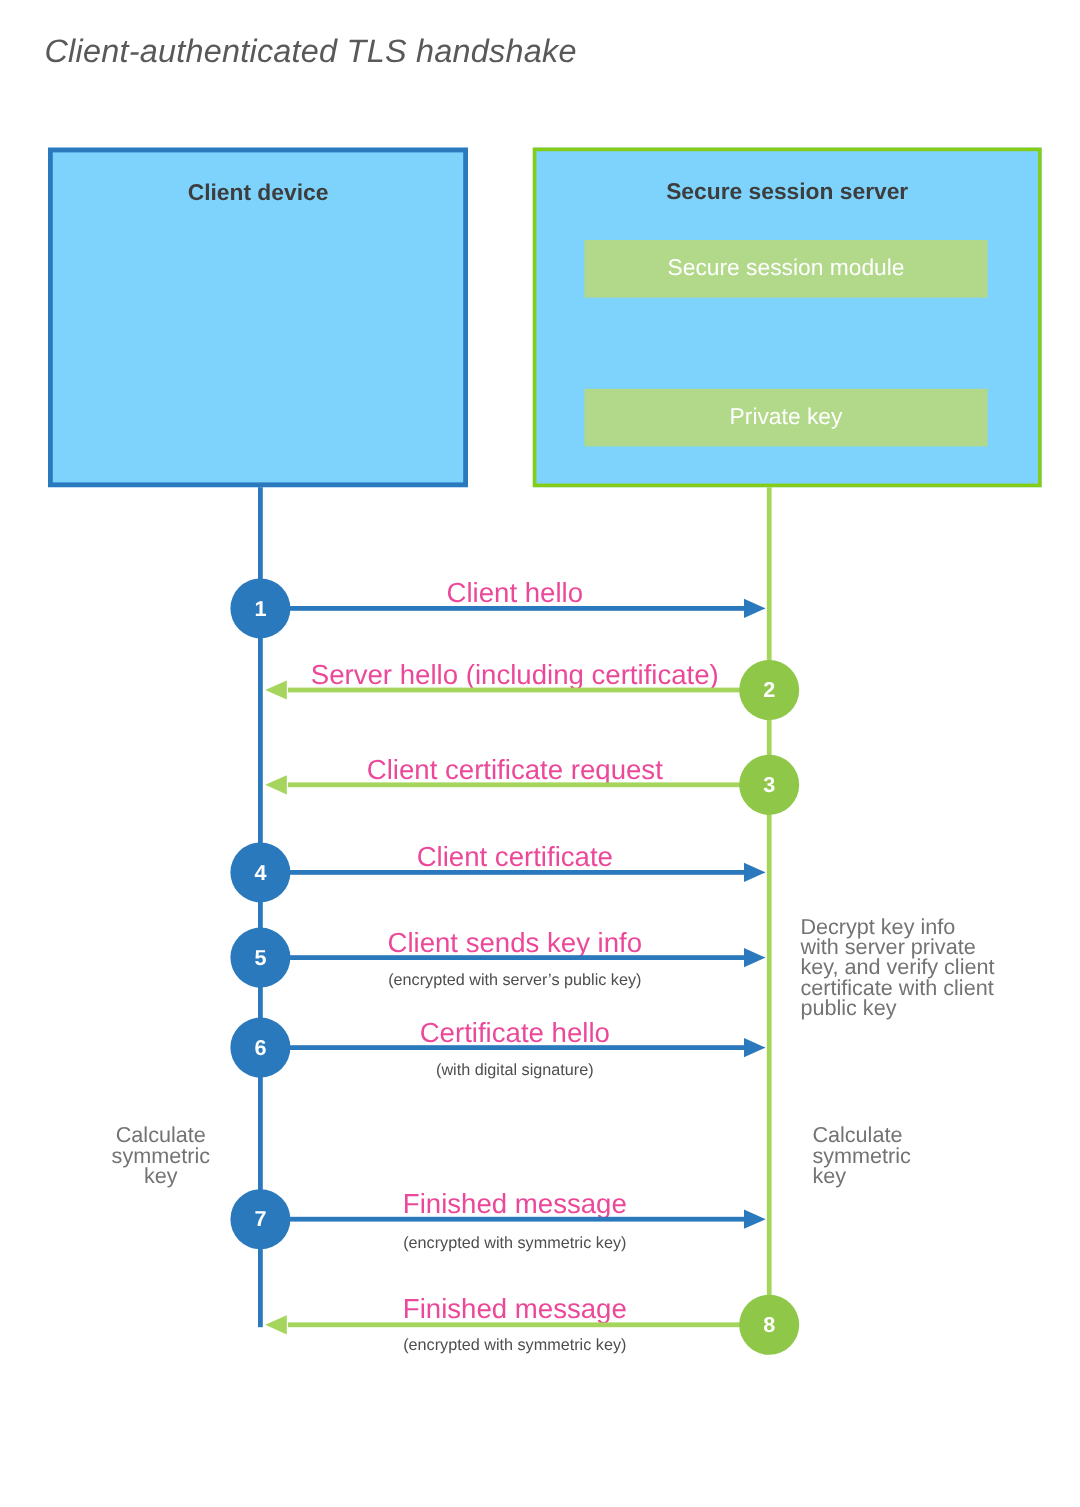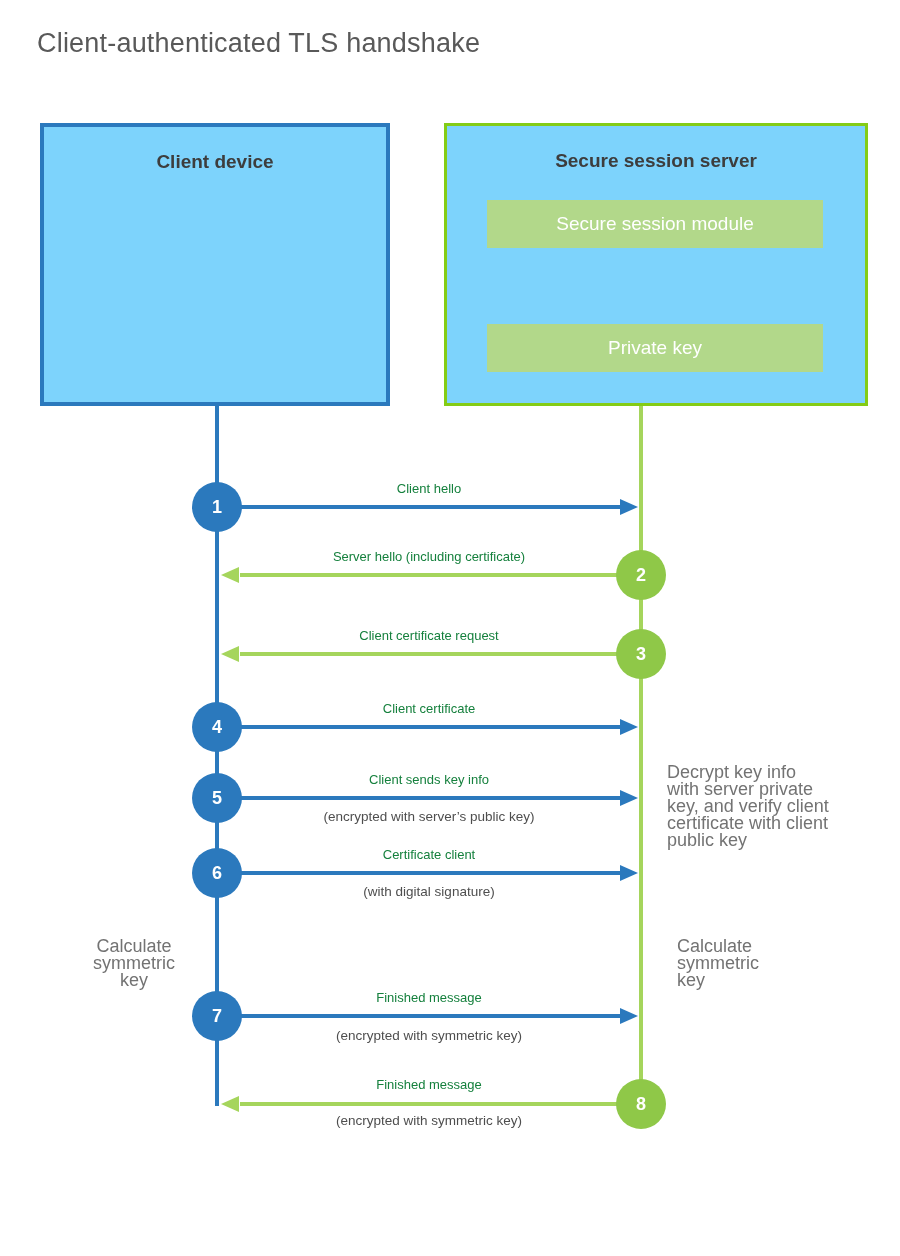--- a/index.html
+++ b/index.html
@@ -18,20 +18,21 @@
 
   
   .page-title {
     position: absolute;
     left: 37px;
     top: 28px;
     font-size: 27px;
     font-weight: 300;
     color: #595959;
     letter-spacing: 0.2px;
+    font-style: italic;
   }
 
   
   .actor-box {
     position: absolute;
     top: 123px;
     height: 283px;
     background: #7dd3fc;
     box-sizing: border-box;
   }
@@ -121,22 +122,22 @@
   }
   .c-blue  { left: 192px; background: #2b79bd; }
   .c-green { left: 616px; background: #8fc848; }
 
   
   .msg-label {
     position: absolute;
     left: 219px;
     width: 420px;
     text-align: center;
-    font-size: 13px;
-    color: #15803d;
+    font-size: 23px;
+    color: #ec4899;
   }
   .msg-sub {
     position: absolute;
     left: 219px;
     width: 420px;
     text-align: center;
     font-size: 13.5px;
     color: #4e4e4e;
   }
 
@@ -211,21 +212,21 @@
     <div class="msg-label" style="top:772px">Client sends key info</div>
     <div class="shaft bg-blue" style="left:230px;top:796px;width:390px"></div>
     <div class="head-right" style="left:620px;top:790px"></div>
     <div class="circle c-blue" style="top:773px">
         <span>5</span>
       </div>
     <div class="msg-sub" style="top:809px">(encrypted with server’s public key)</div>
   </div>
 
   <div>
-    <div class="msg-label" style="top:847px">Certificate client</div>
+    <div class="msg-label" style="top:847px">Certificate hello</div>
     <div class="shaft bg-blue" style="left:230px;top:871px;width:390px"></div>
     <div class="head-right" style="left:620px;top:865px"></div>
     <div class="circle c-blue" style="top:848px">
         <span>6</span>
       </div>
     <div class="msg-sub" style="top:884px">(with digital signature)</div>
   </div>
 
   <div>
     <div class="msg-label" style="top:990px">Finished message</div>

